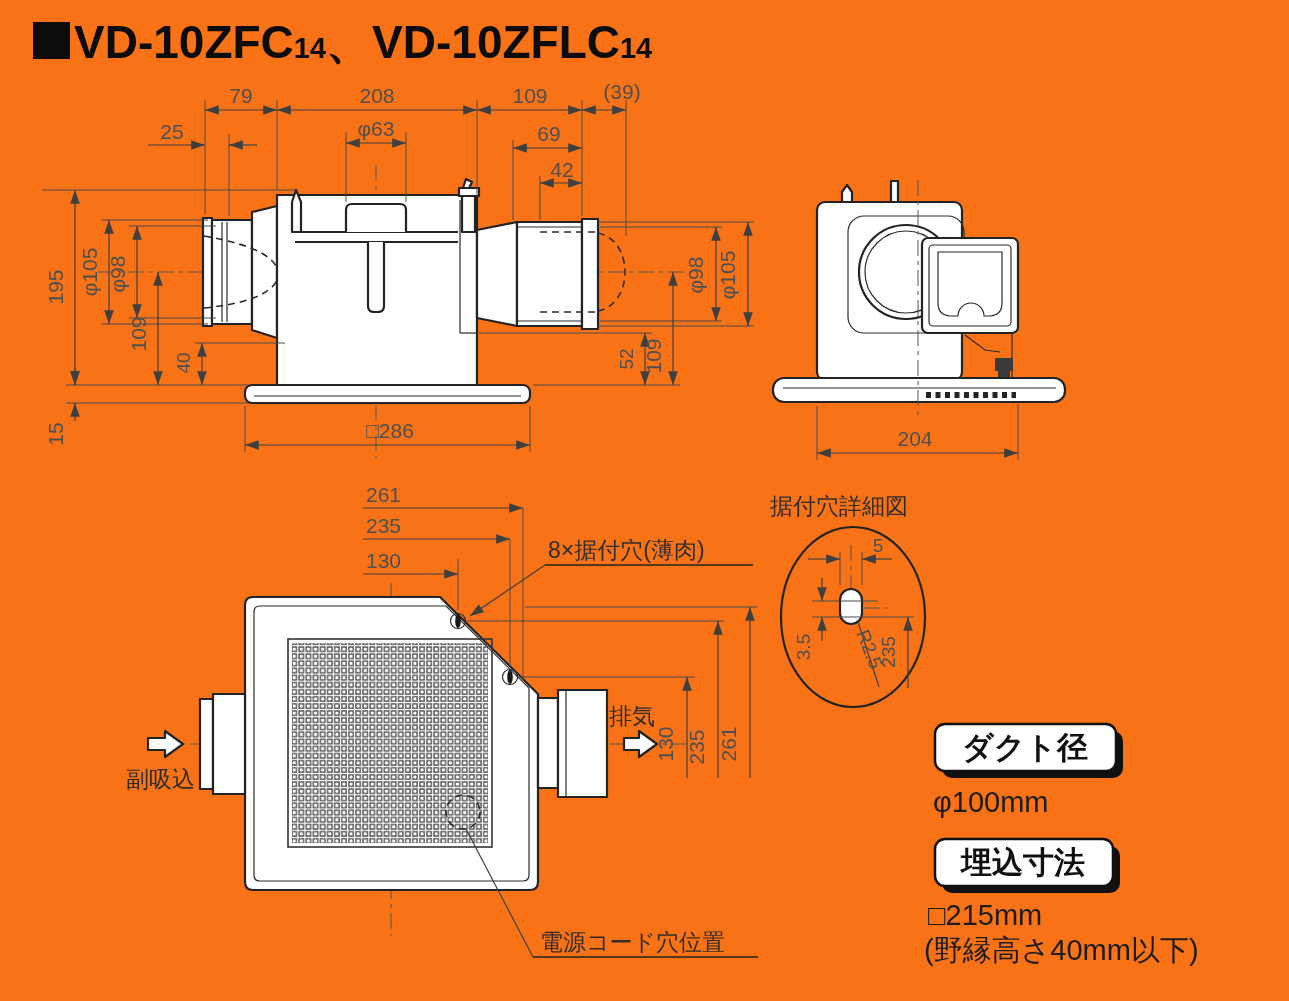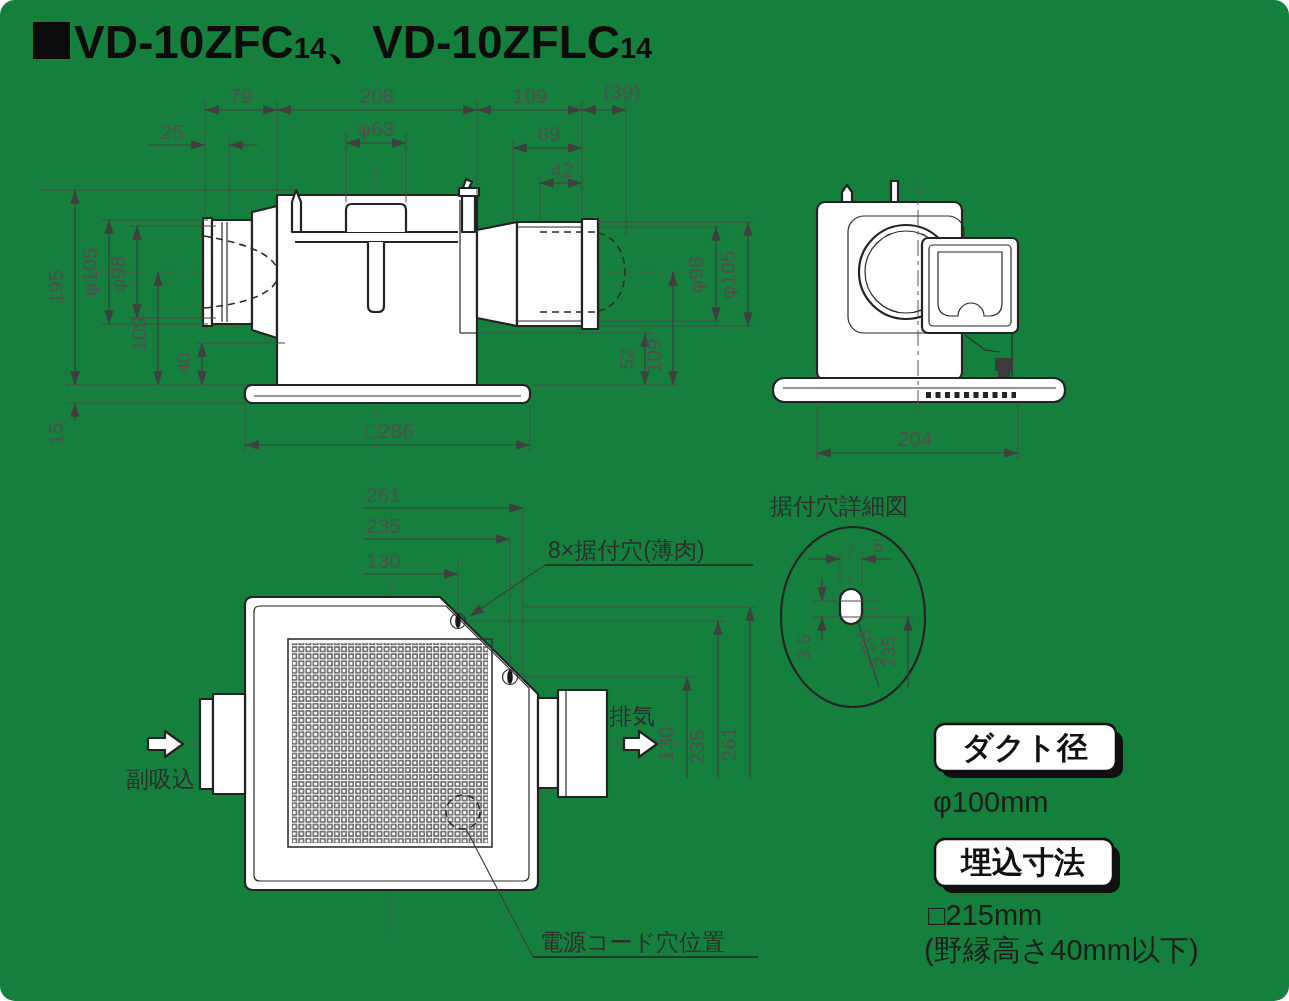--- a/index.html
+++ b/index.html
@@ -1,16 +1,16 @@
 <!DOCTYPE html>
 <html><head>
 <meta charset="utf-8">
 <style>
   html,body{margin:0;padding:0;background:#ffffff;}
-  .stage{position:relative;width:1289px;height:1001px;background:#15803d;overflow:hidden;border-radius:15px;}
+  .stage{position:relative;width:1289px;height:1001px;background:#f97316;overflow:hidden;}
   svg{font-family:"Liberation Sans","DejaVu Sans",sans-serif;}
   .ol{stroke:#232323;stroke-width:2.2;fill:none;stroke-linejoin:round;}
   .olw{stroke:#232323;stroke-width:2.2;fill:#ffffff;stroke-linejoin:round;}
   .olt{stroke:#2b2b2b;stroke-width:1.2;fill:none;}
   .ext{stroke:#4a4a4a;stroke-width:1;fill:none;}
   .dln{stroke:#3f3f3f;stroke-width:1.2;fill:none;}
   .cl{stroke:#555;stroke-width:1;fill:none;stroke-dasharray:16 5 4 5;}
   .hid{stroke:#2b2b2b;stroke-width:1.6;fill:none;stroke-dasharray:7 5;}
   .dim{font-size:21px;fill:#4f4f4f;}
   .dimS{font-size:19px;fill:#4f4f4f;}

